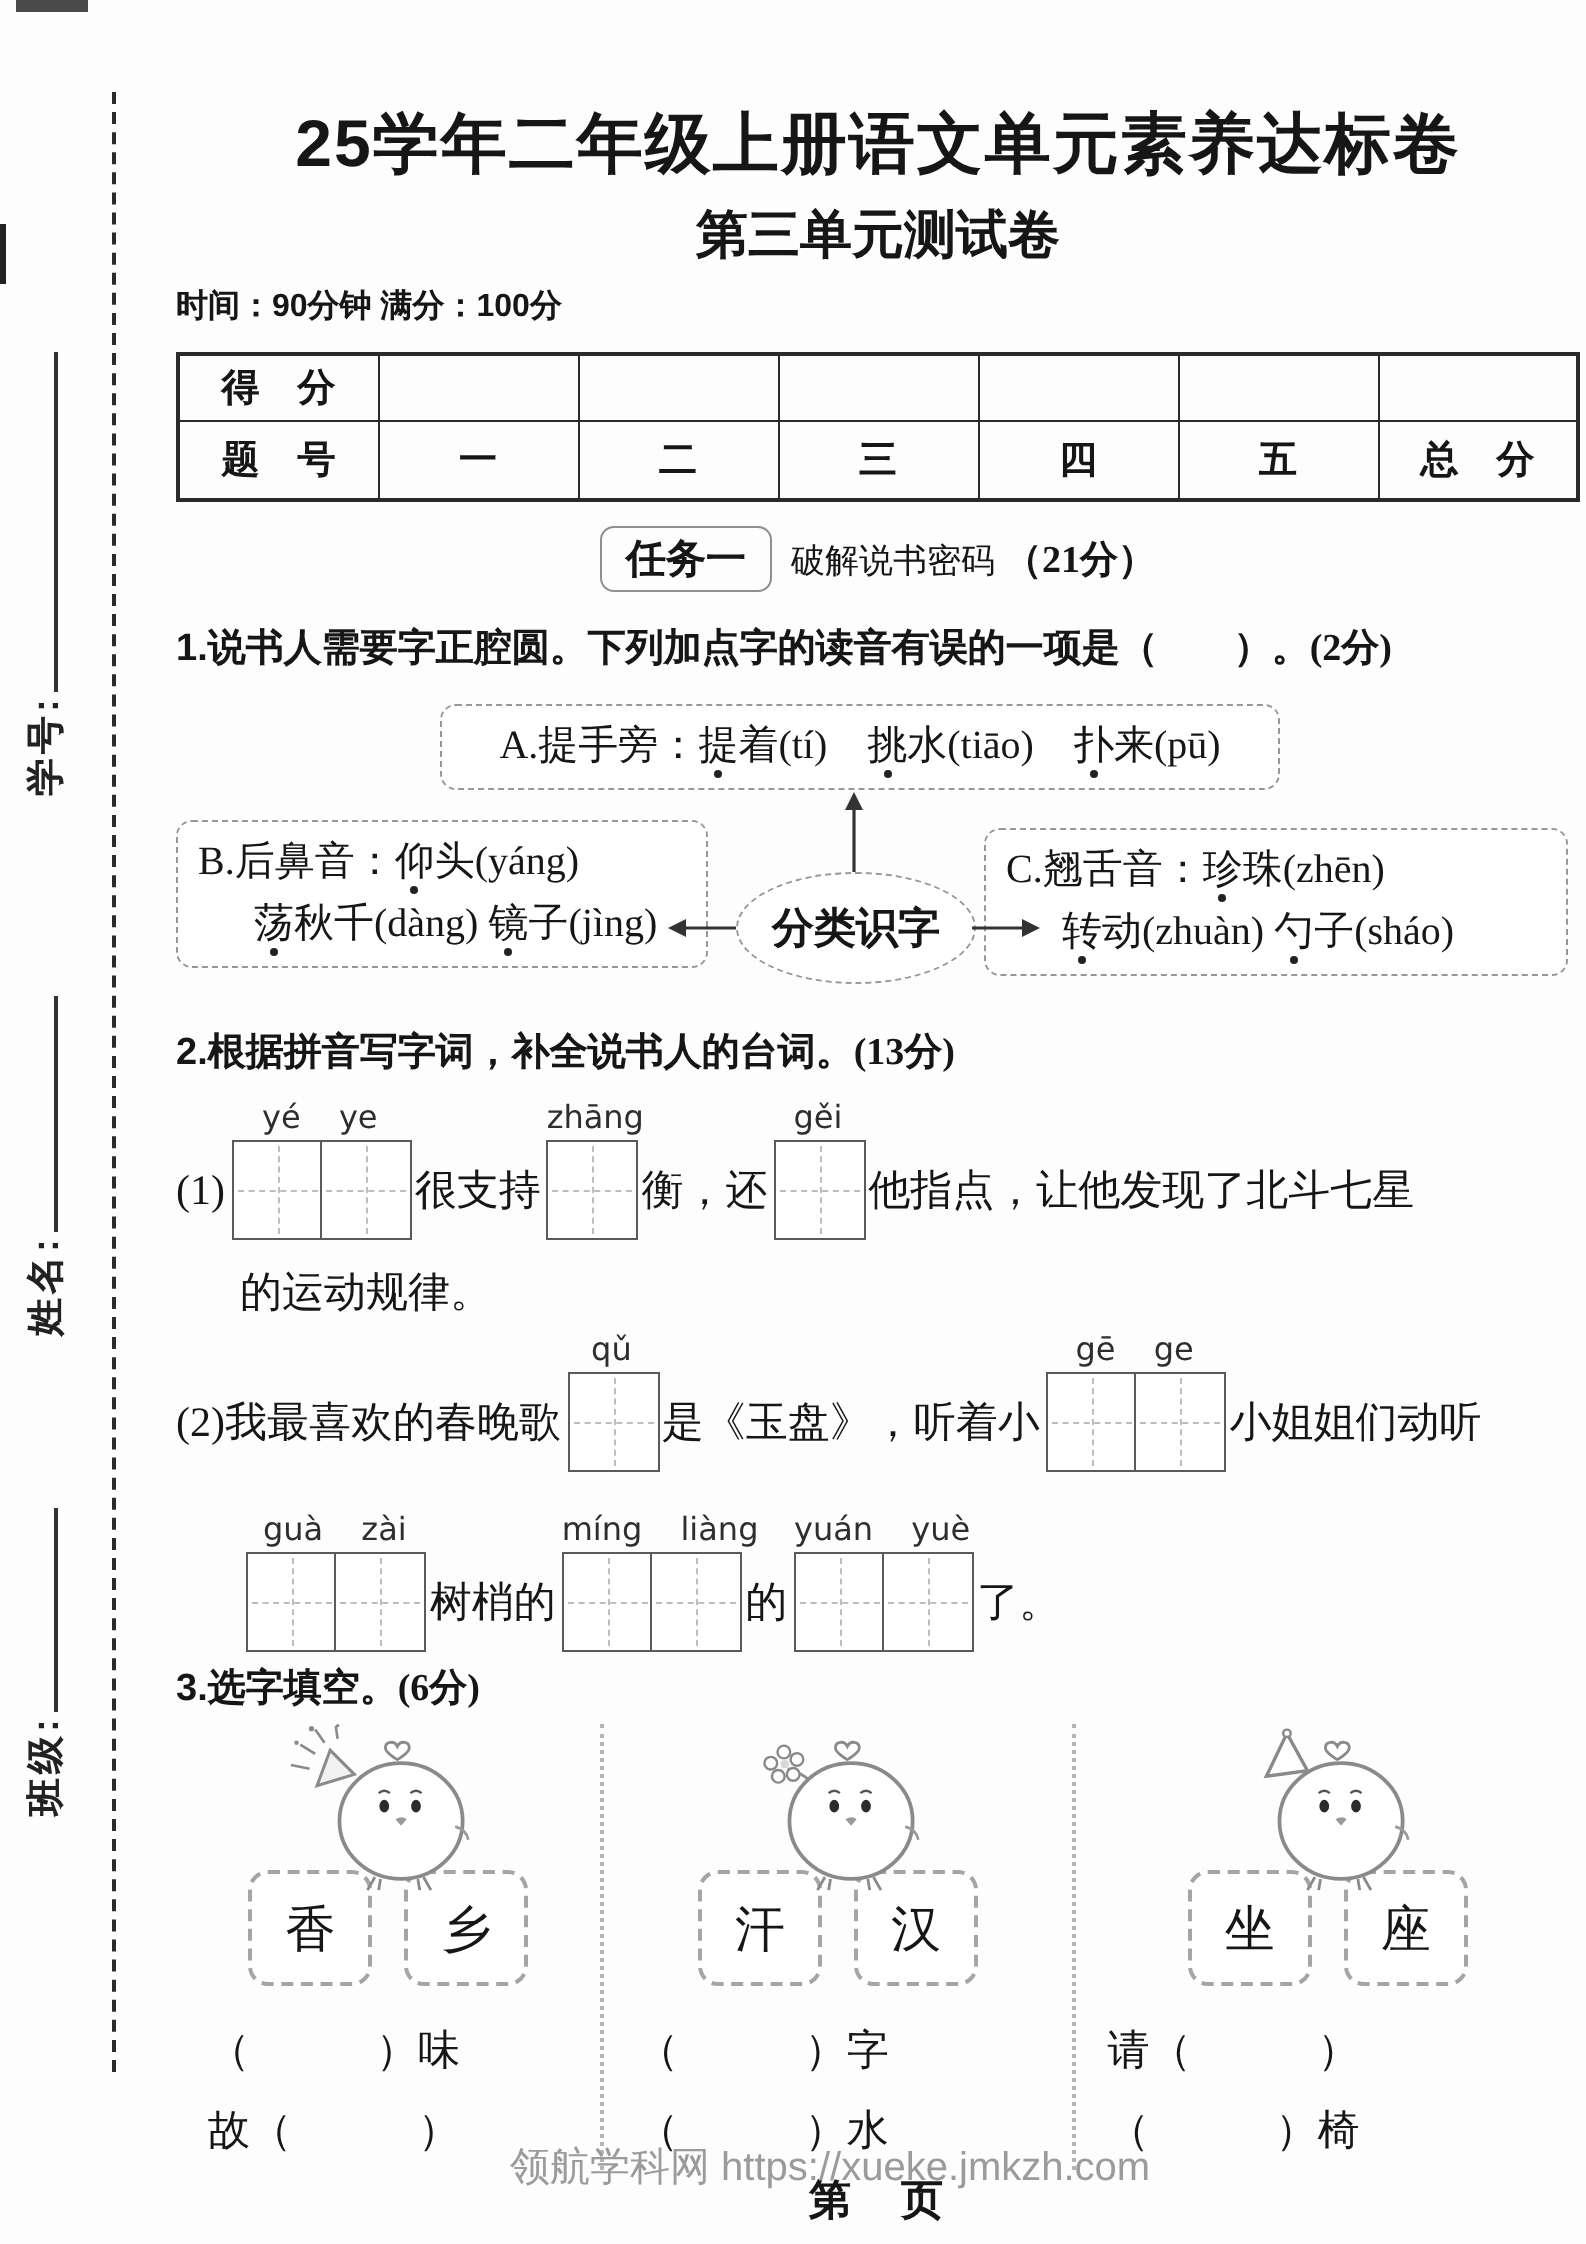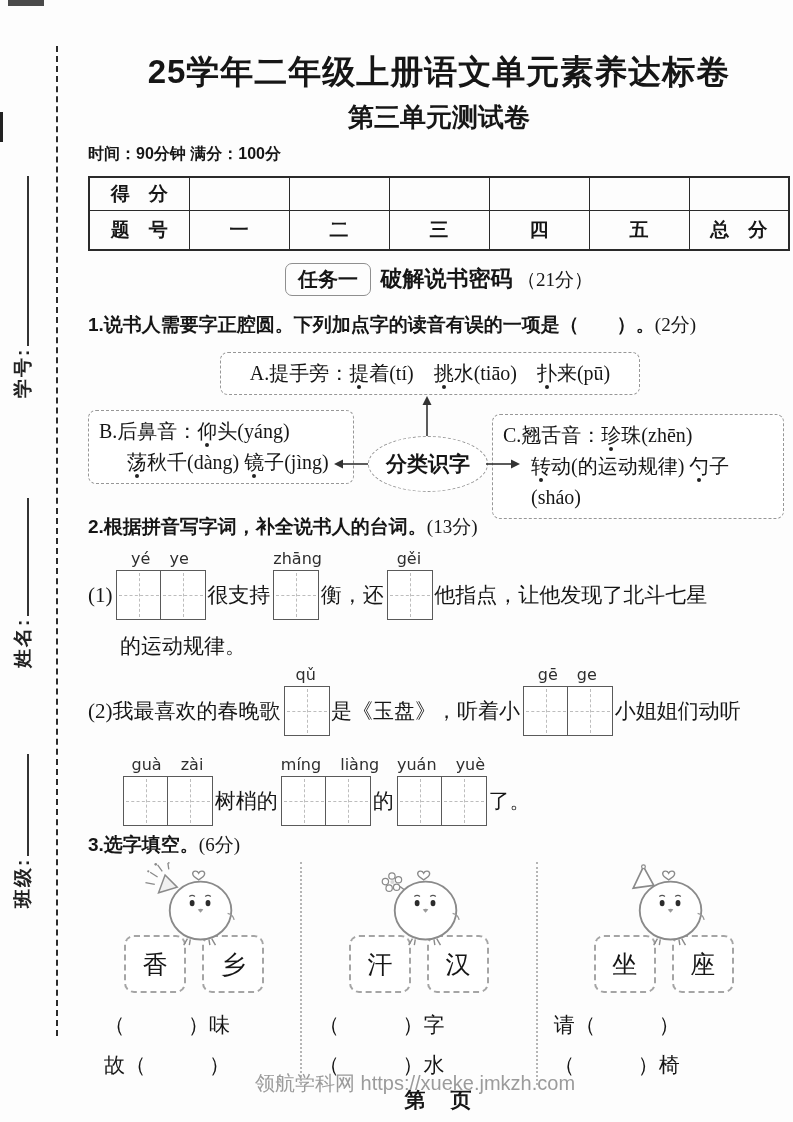--- a/index.html
+++ b/index.html
@@ -28,22 +28,22 @@
   .subtitle{margin-top:8px;text-align:center;font-size:26px;font-weight:700;line-height:34px;}
   .meta{margin-top:8px;text-align:left;font-size:16px;font-weight:700;line-height:24px;}
   
   table.score{margin-top:10px;width:100%;border-collapse:collapse;table-layout:fixed;border:2px solid #2a2a2a;}
   table.score td{border:1.6px solid #2a2a2a;text-align:center;font-size:19px;font-weight:700;}
   table.score tr:first-child td{height:30px;}
   table.score tr:last-child td{height:36px;}
   
   .banner{margin-top:12px;text-align:center;white-space:nowrap;}
   .badge{display:inline-block;border:1.5px solid #8f8f8f;border-radius:7px;padding:2px 12px;font-size:20px;font-weight:700;}
-  .banner-title{font-size:22px;font-weight:700;margin-left:5px;}
-  .points{font-family:"Liberation Serif","DejaVu Serif",serif;font-weight:400;font-size:19px;}
+  .banner-title{font-size:17px;font-weight:400;margin-left:5px;}
+  .points{font-family:"Liberation Serif","DejaVu Serif",serif;font-weight:700;font-size:19px;}
   
   .q-intro{font-size:19px;font-weight:700;line-height:26px;}
   #q1-intro{margin-top:16px;}
   #q2-intro{margin-top:14px;}
   #q3-intro{margin-top:6px;}
   .blank{font-weight:700;}
   
   .diagram{position:relative;margin-top:14px;height:148px;font-family:"Liberation Serif","DejaVu Serif",serif;}
   .dbox{position:absolute;border:1.6px dashed #979797;border-radius:8px;background:#fff;font-size:20px;line-height:1.55;padding:5px 10px;box-sizing:border-box;}
   #boxA{left:132px;top:0;width:420px;text-align:center;}
@@ -145,21 +145,21 @@
   <div class="diagram">
     <div class="dbox" id="boxA">
       <span><span>A.提手旁：</span><span class="dot">提</span><span>着(tí)　</span><span class="dot">挑</span><span>水(tiāo)　</span><span class="dot">扑</span><span>来(pū)</span></span>
     </div>
     <div class="dbox" id="boxB">
       <span><span>B.后鼻音：</span><span class="dot">仰</span><span>头(yáng)</span></span>
       <span class="l2"><span class="dot">荡</span><span>秋千(dàng) </span><span class="dot">镜</span><span>子(jìng)</span></span>
     </div>
     <div class="dbox" id="boxC">
       <span><span>C.翘舌音：</span><span class="dot">珍</span><span>珠(zhēn)</span></span>
-      <span class="l2"><span class="dot">转</span><span>动(的运动规律) </span><span class="dot">勺</span><span>子(sháo)</span></span>
+      <span class="l2"><span class="dot">转</span><span>动(zhuàn) </span><span class="dot">勺</span><span>子(sháo)</span></span>
     </div>
     <div class="ellipse">分类识字</div>
     <svg class="arrow" style="left:333px;top:44px;" width="12" height="40">
       <polygon points="6,0 1.5,9 10.5,9" fill="#333"></polygon>
       <line x1="6" y1="8" x2="6" y2="40" stroke="#333" stroke-width="1.6"></line>
     </svg>
     <svg class="arrow" style="left:246px;top:106px;" width="34" height="12">
       <polygon points="0,6 9,1.5 9,10.5" fill="#333"></polygon>
       <line x1="8" y1="6" x2="34" y2="6" stroke="#333" stroke-width="1.6"></line>
     </svg>

